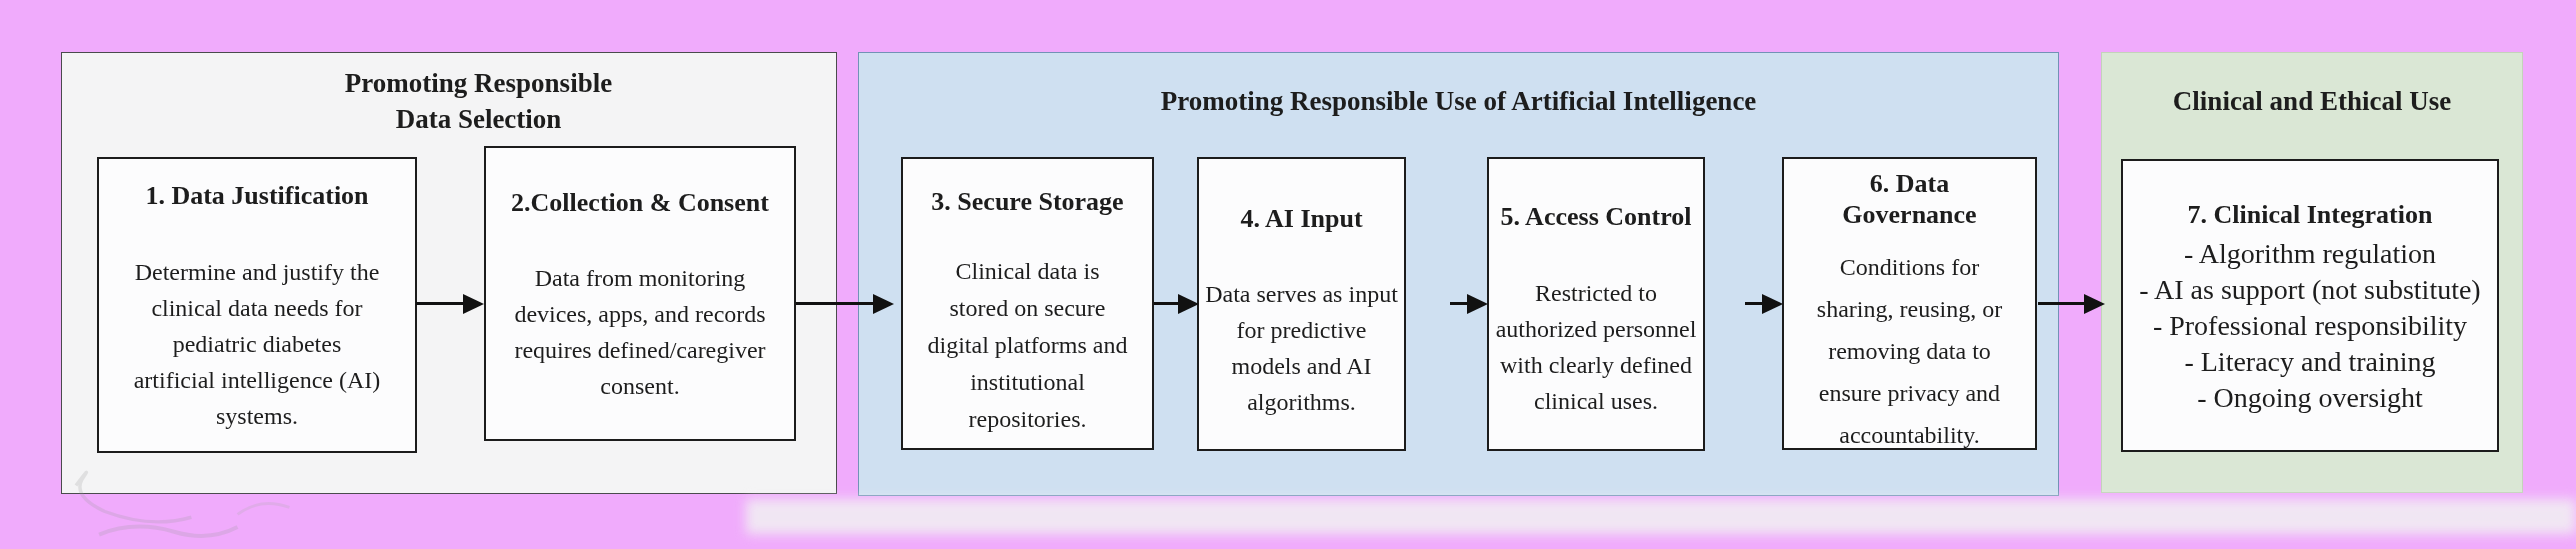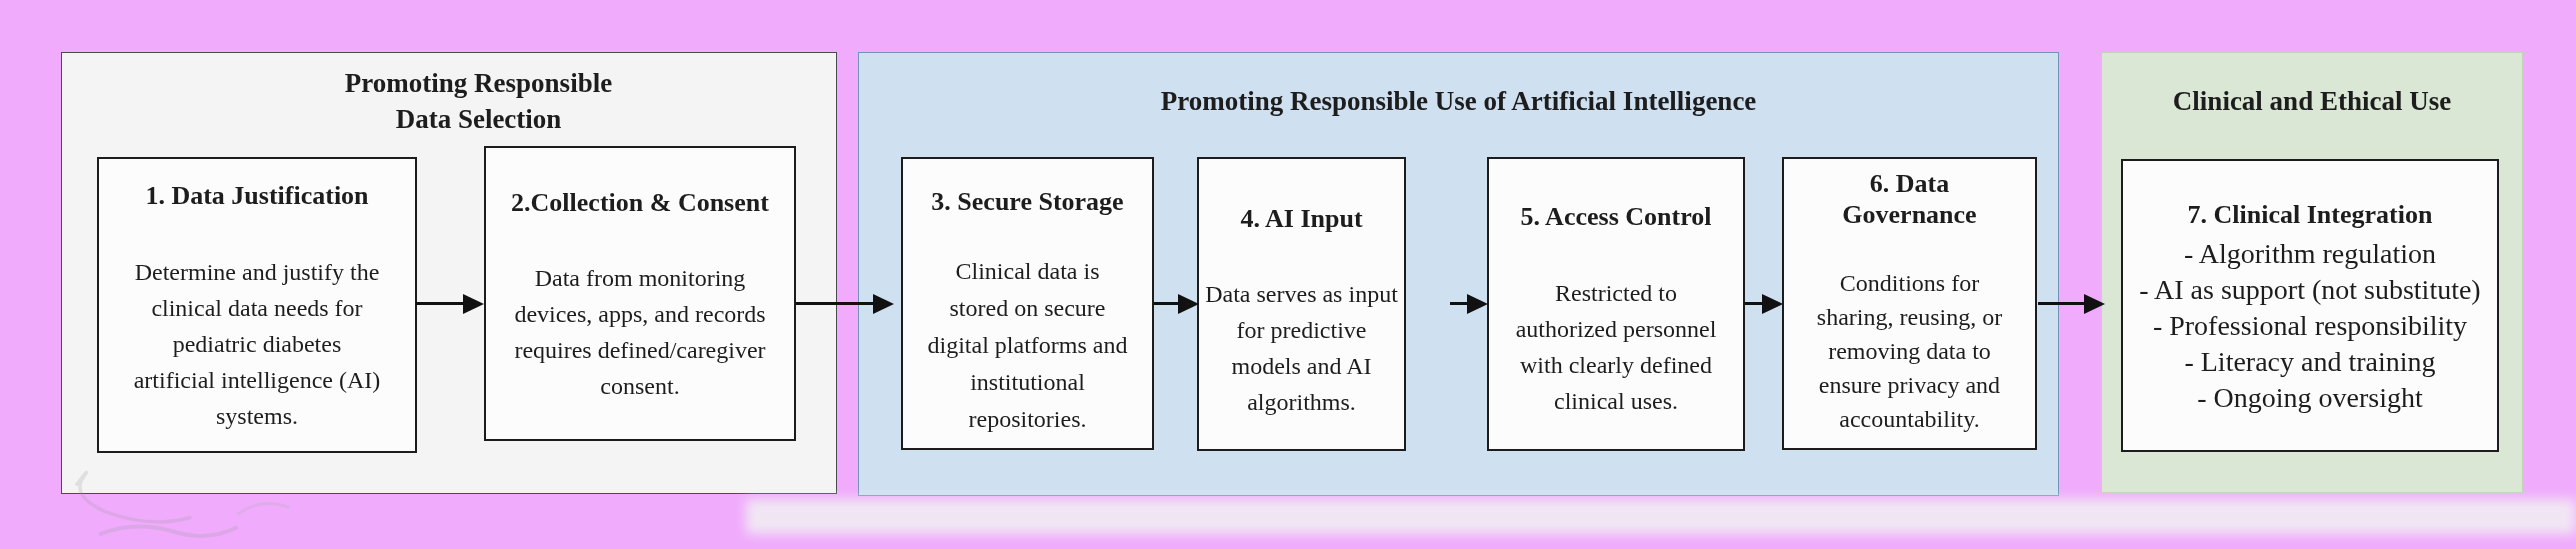--- a/index.html
+++ b/index.html
@@ -36,26 +36,26 @@
   .b1 .box-body{margin-top:43px;}
   .b2{left:484px;top:146px;width:312px;height:295px;}
   .b2 .box-heading{margin-top:39px;}
   .b2 .box-body{margin-top:42px;}
   .b3{left:901px;top:157px;width:253px;height:293px;}
   .b3 .box-heading{margin-top:27px;}
   .b3 .box-body{margin-top:36px;line-height:37px;}
   .b4{left:1197px;top:157px;width:209px;height:294px;}
   .b4 .box-heading{margin-top:44px;}
   .b4 .box-body{margin-top:42px;}
-  .b5{left:1487px;top:157px;width:258px;height:294px;}
+  .b5{left:1487px;top:157px;width:218px;height:294px;}
   .b5 .box-heading{margin-top:42px;}
   .b5 .box-body{margin-top:43px;}
   .b6{left:1782px;top:157px;width:255px;height:293px;}
   .b6 .box-heading{margin-top:9.3px;}
-  .b6 .box-body{margin-top:36px;line-height:34px;}
+  .b6 .box-body{margin-top:16px;line-height:42px;}
   .b7{left:2121px;top:159px;width:378px;height:293px;}
   .b7 .box-heading{margin-top:38px;}
   .b7 .box-list{margin-top:5.8px;}
   .b7 .box-list-item{font-size:28px;line-height:36px;}
   .arrow-line{position:absolute;top:302px;height:2.9px;background:#111111;}
   .arrow-head{
     position:absolute;top:294px;width:0;height:0;
     border-top:10.4px solid transparent;
     border-bottom:10.4px solid transparent;
     border-left:21px solid #111111;

